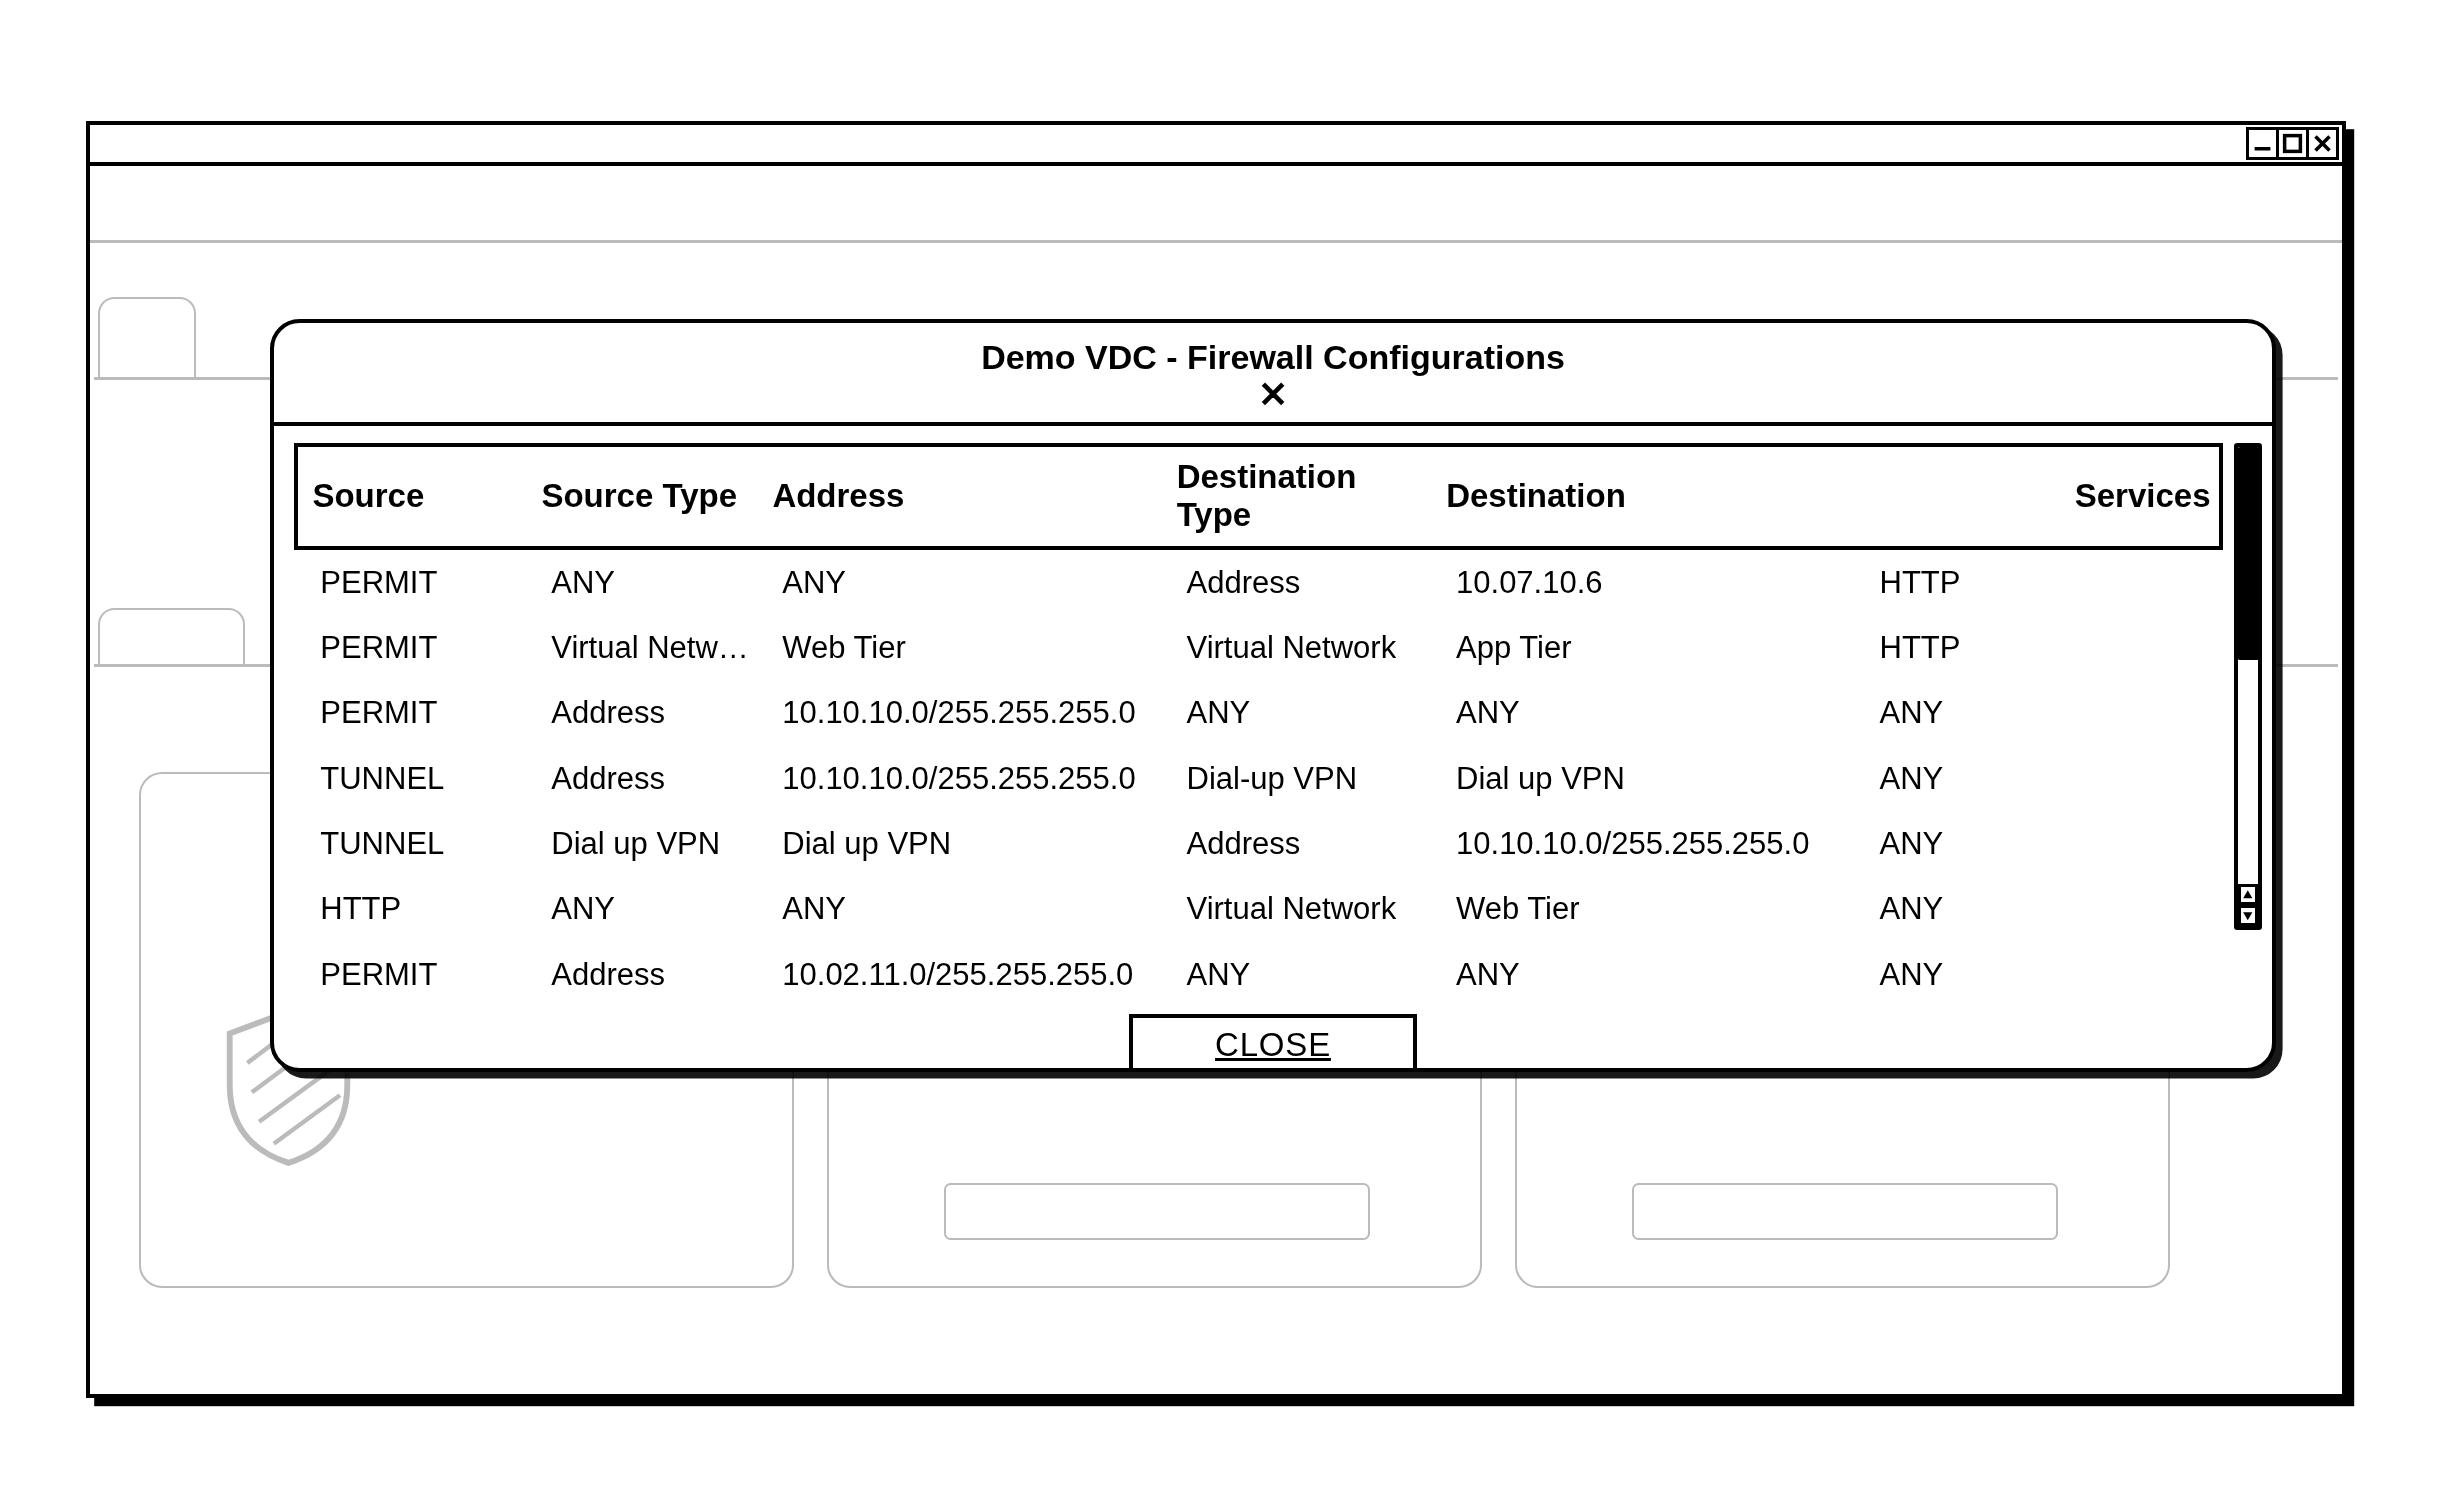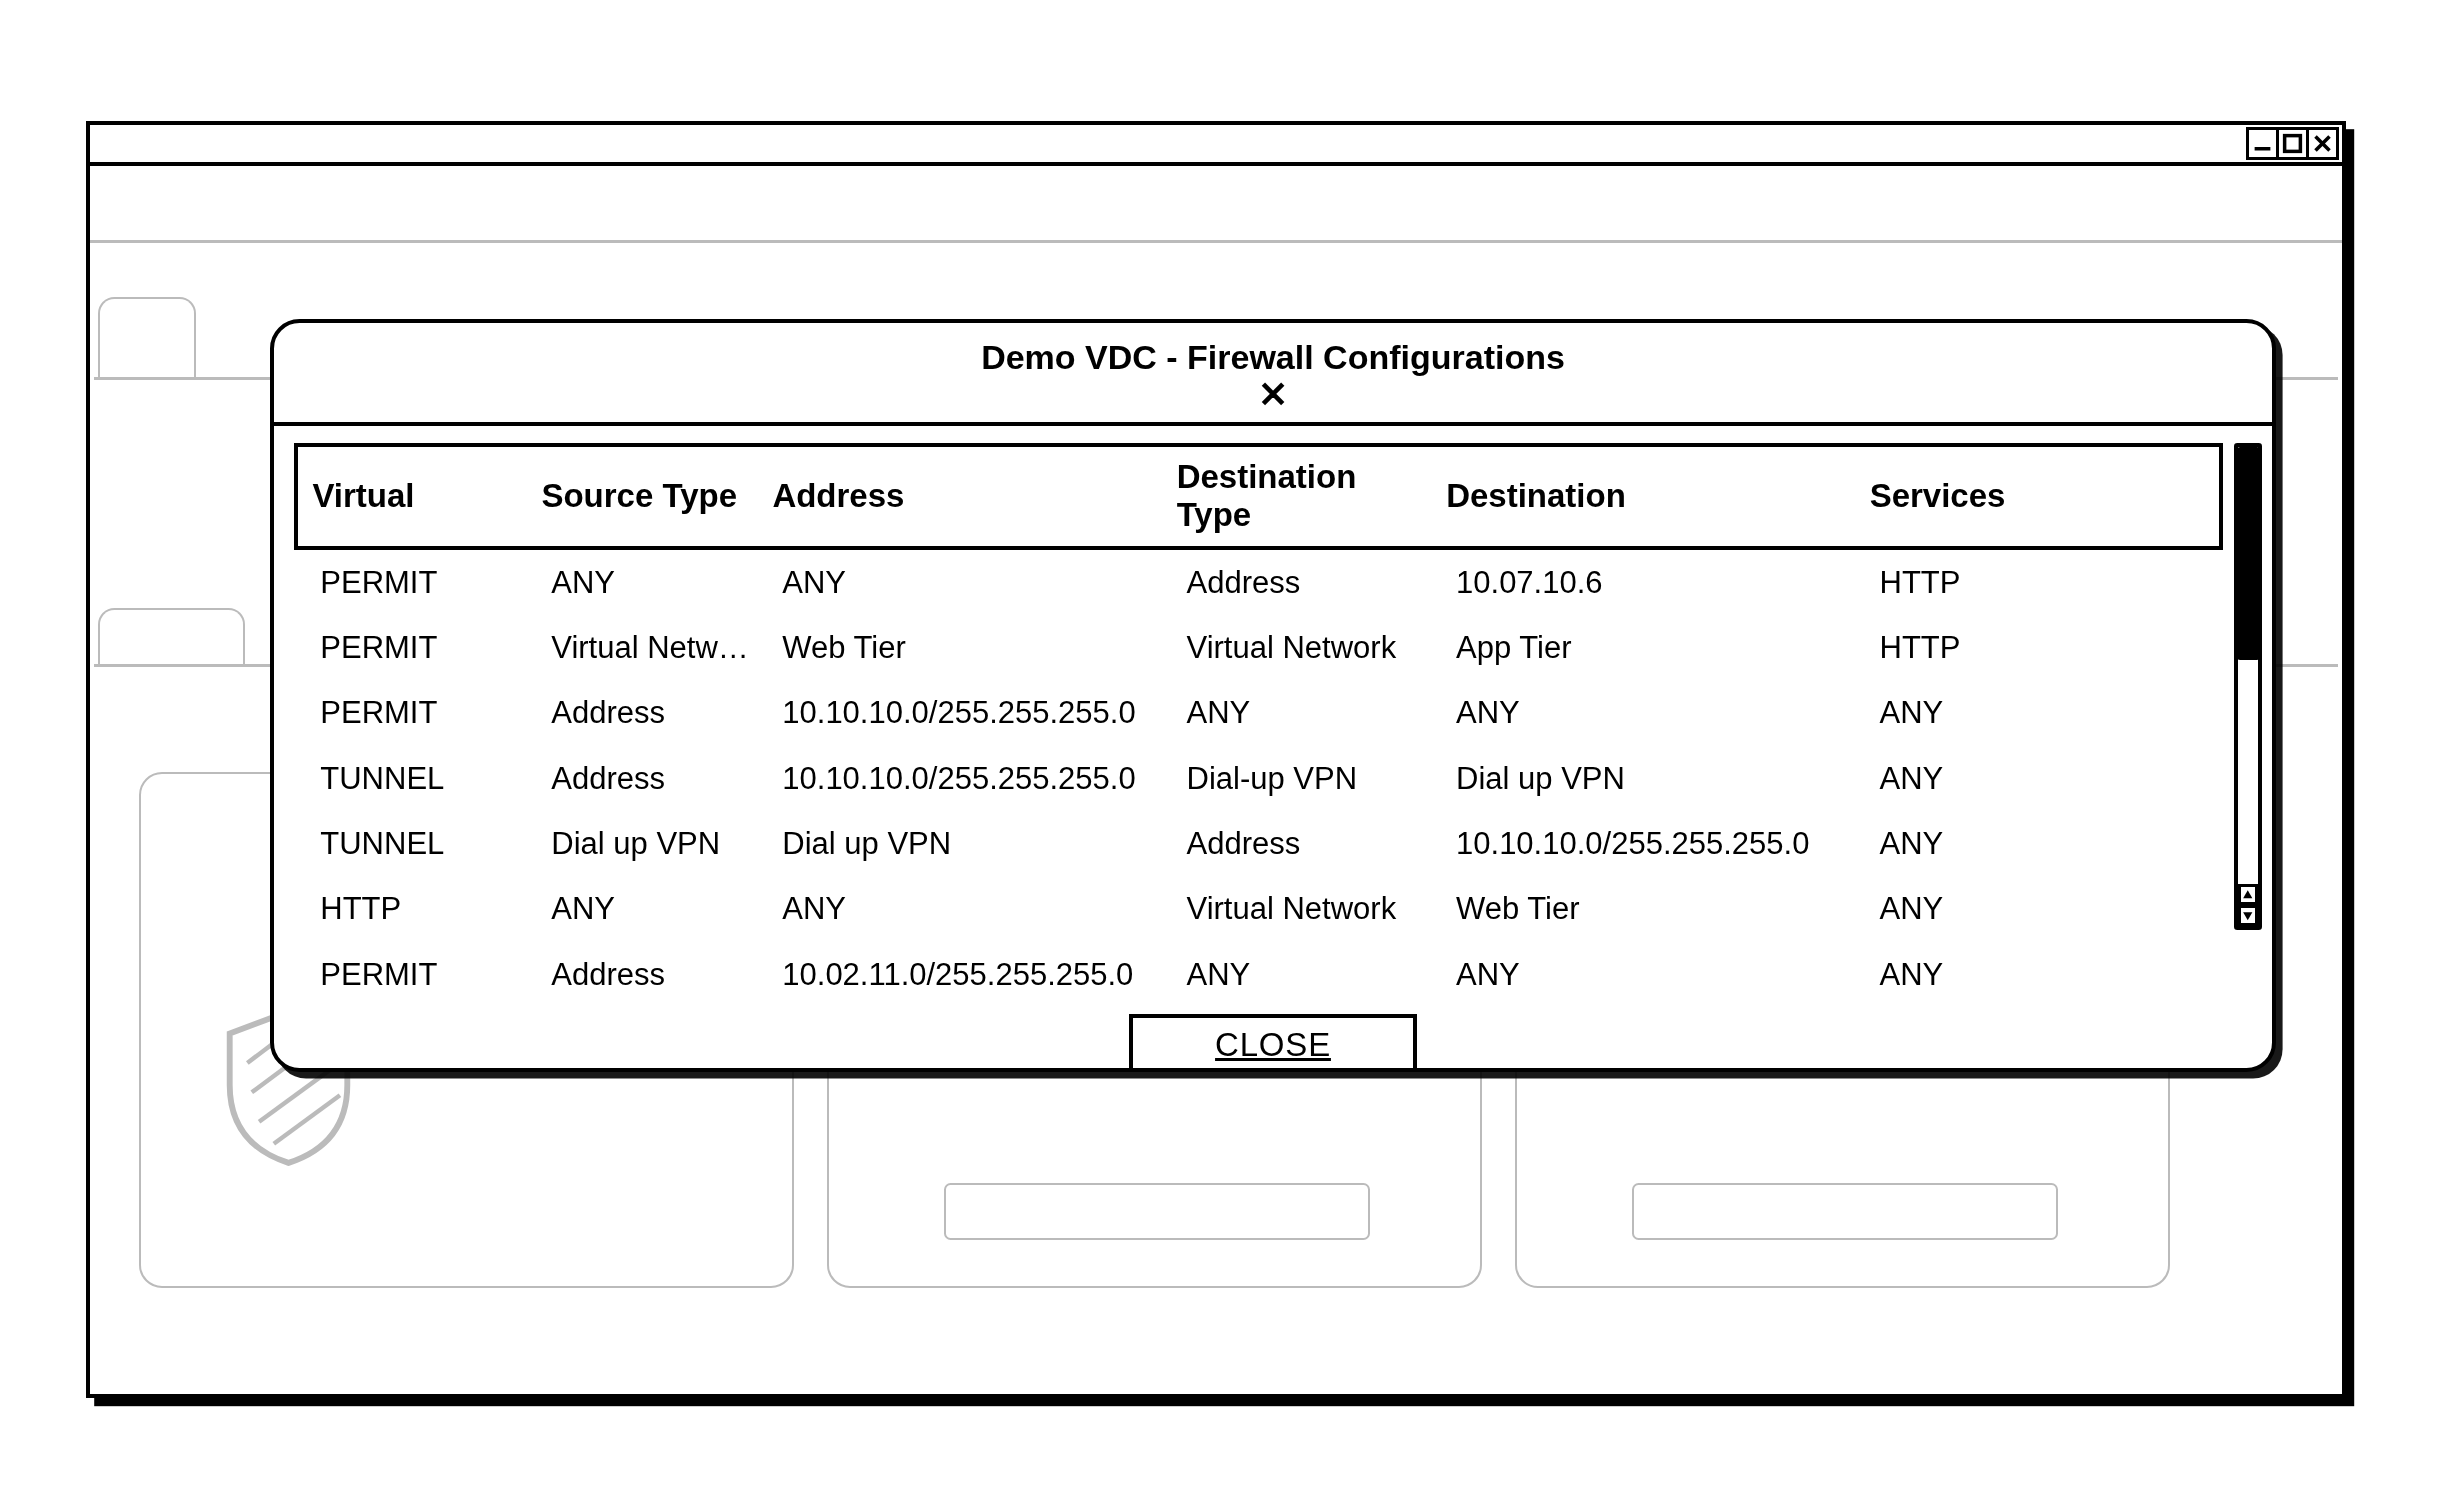--- a/index.html
+++ b/index.html
@@ -185,21 +185,21 @@
   }
   table.fw-table thead th {
     text-align: left;
     font-size: 33px;
     font-weight: bold;
     padding: 11.5px 8.2px 11.5px 14.7px;
     border-top: 4.1px solid #000;
     border-bottom: 4.1px solid #000;
   }
   table.fw-table thead th:first-child { border-left: 4.1px solid #000; }
-  table.fw-table thead th:last-child  { border-right: 4.1px solid #000; }
+  table.fw-table thead th:last-child  { border-right: 4.1px solid #000; text-align: right; }
 
   table.fw-table tbody td {
     font-size: 31px;
     padding: 14.7px 8.2px 14.7px 24.6px;
     white-space: nowrap;
     overflow: hidden;
     text-overflow: ellipsis;
   }
 
   
@@ -321,21 +321,21 @@
         <colgroup>
           <col class="col-action">
             <col class="col-stype">
             <col class="col-source">
           <col class="col-dtype">
             <col class="col-dest">
             <col class="col-svc">
         </colgroup>
         <thead>
           <tr>
-            <th>Virtual</th>
+            <th>Source</th>
             <th>Source Type</th>
             <th>Address</th>
             <th>Destination Type</th>
             <th>Destination</th>
             <th>Services</th>
           </tr>
         </thead>
         <tbody id="fw-tbody">
             <tr>
               <td>PERMIT</td>

